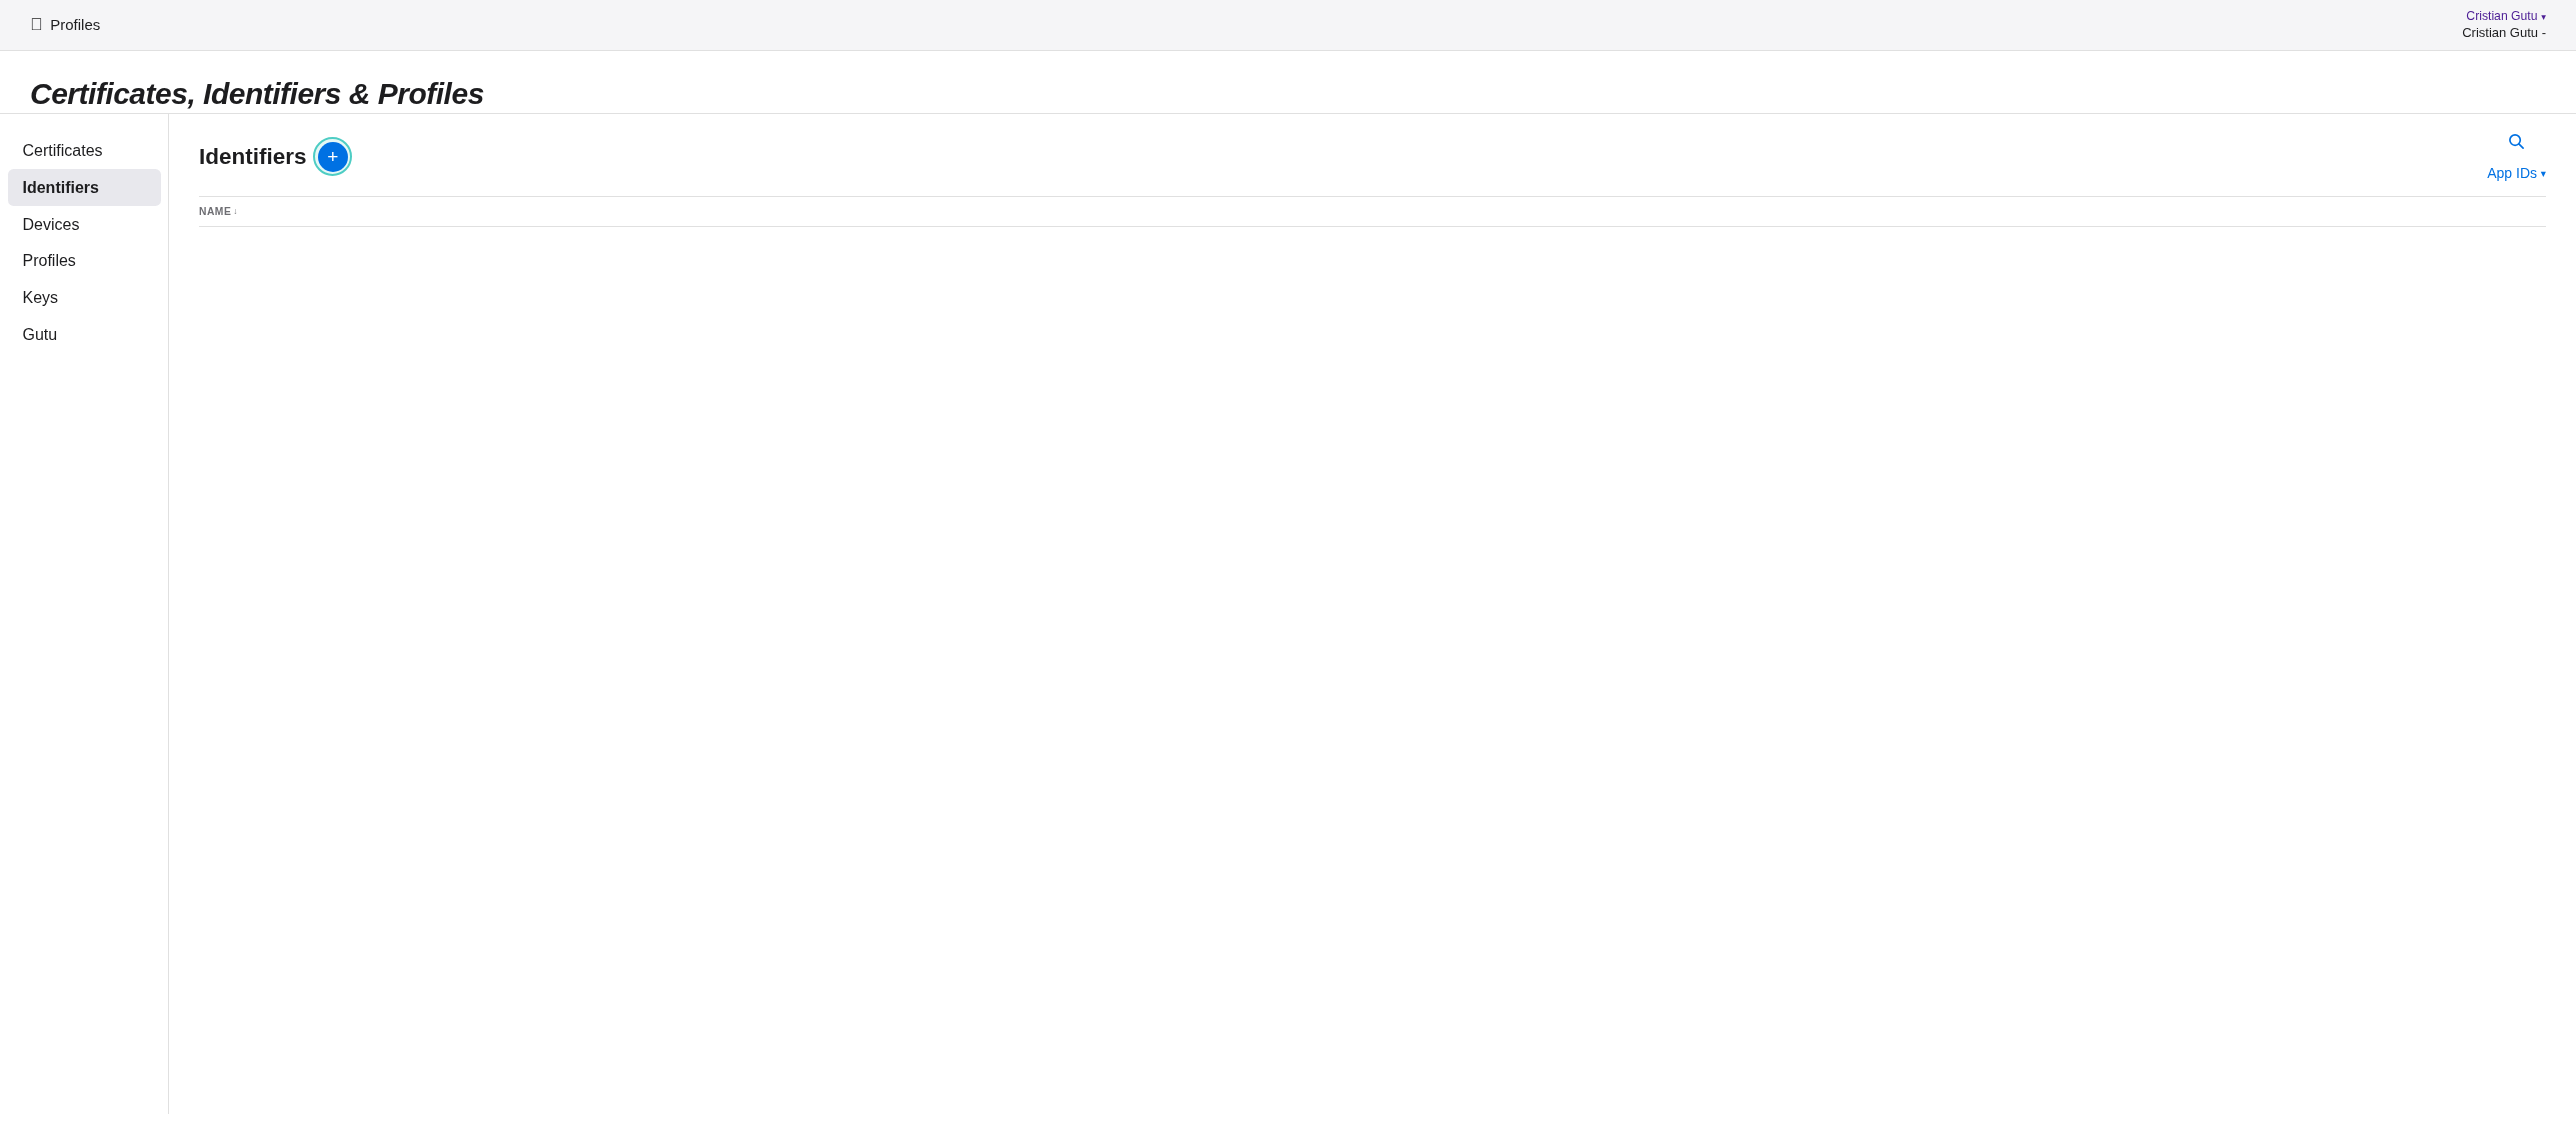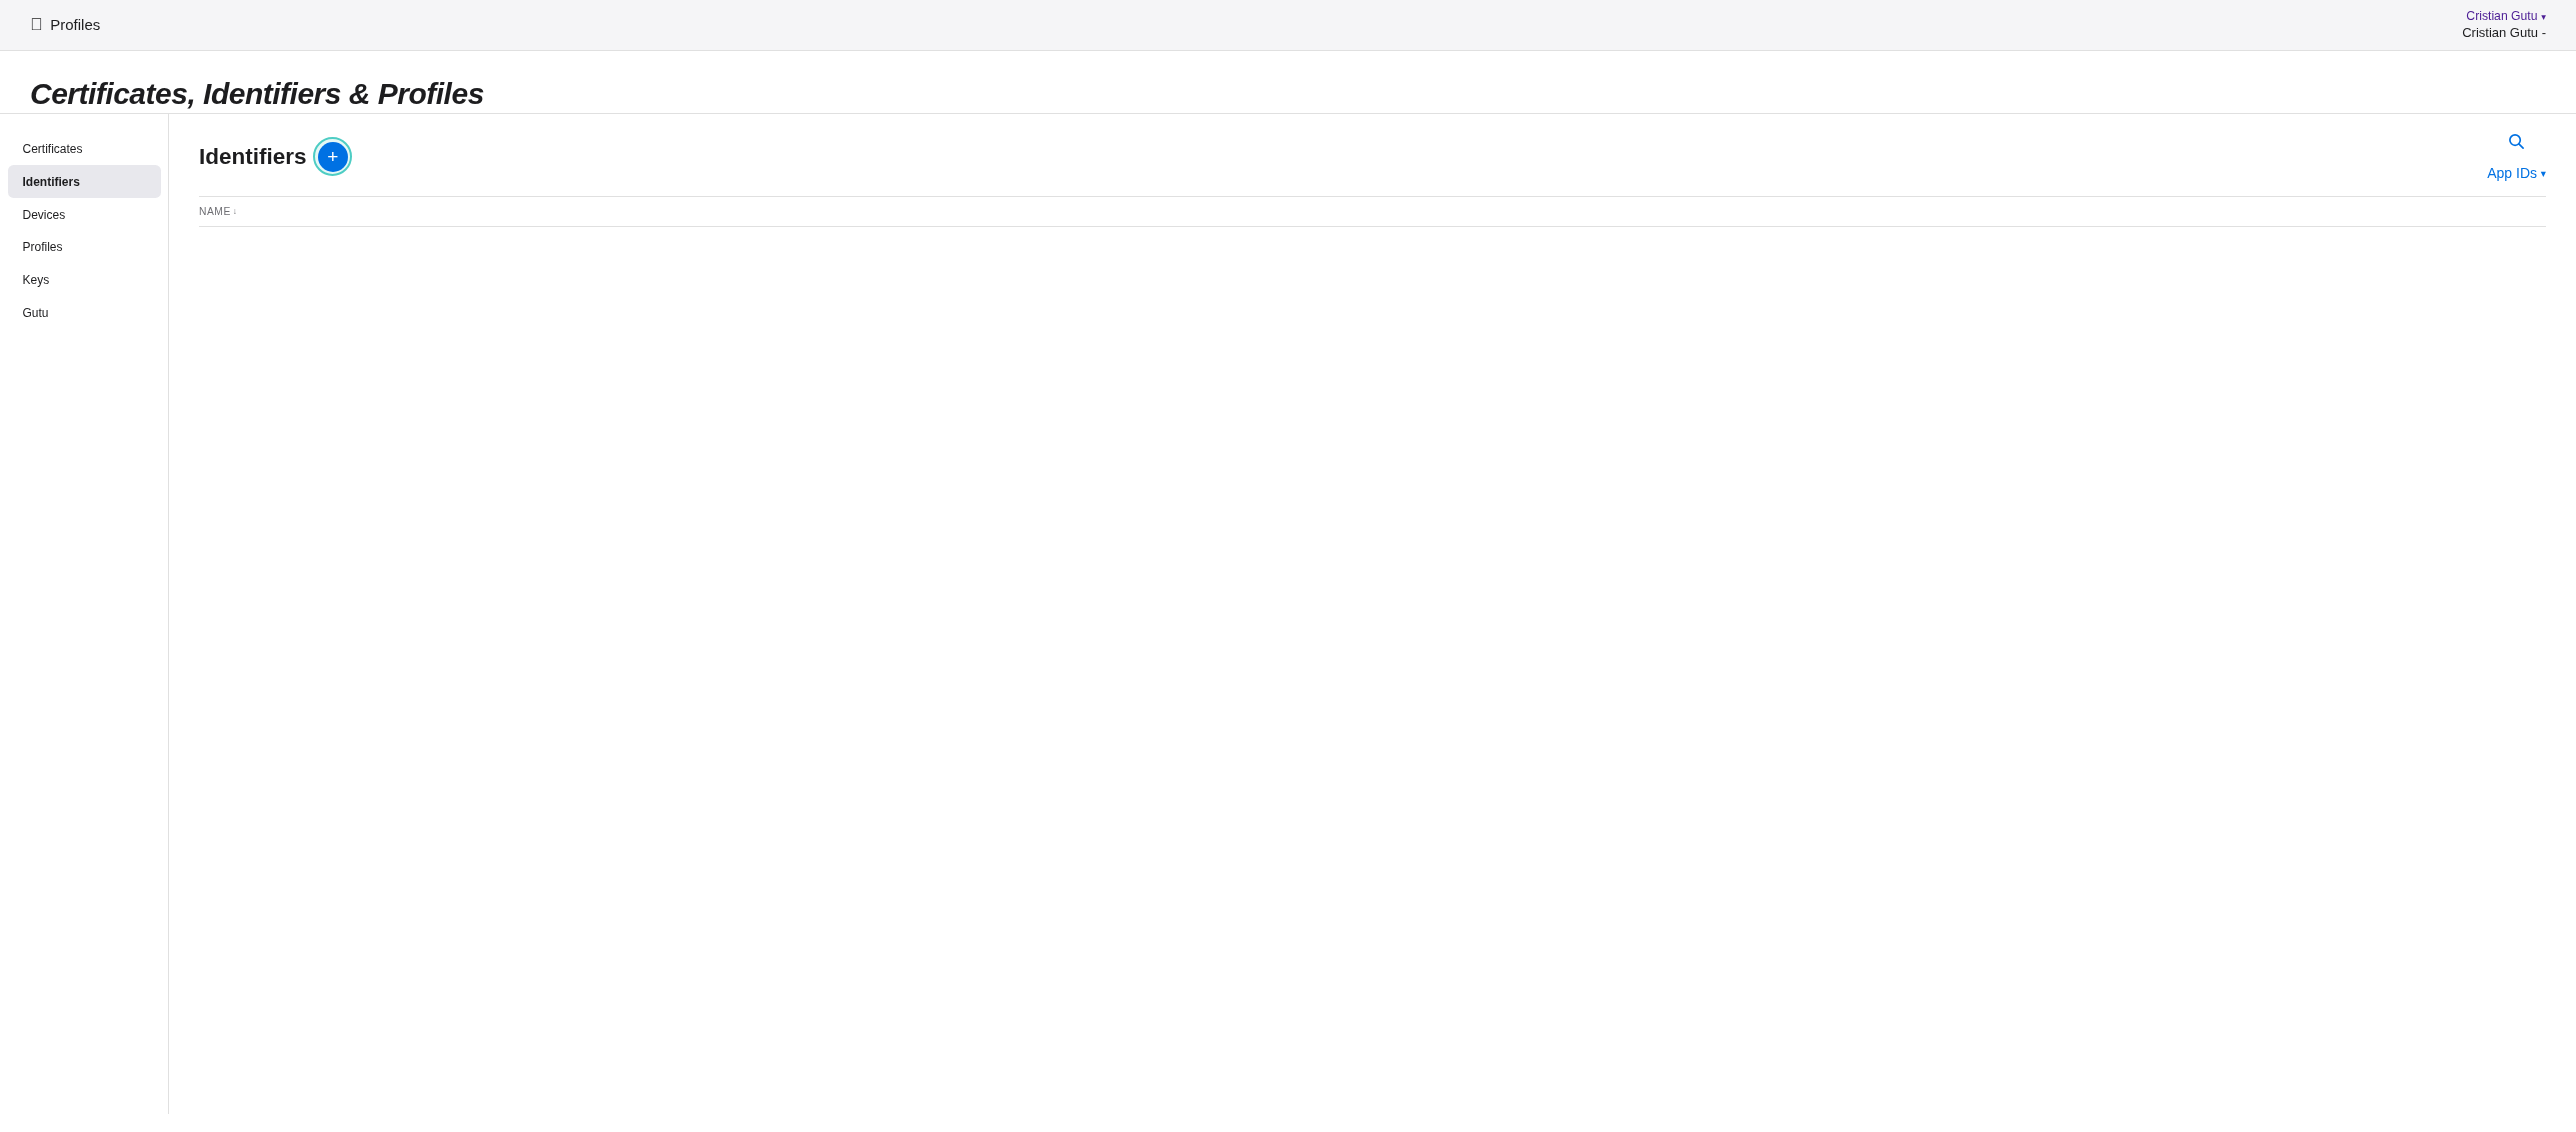--- a/index.html
+++ b/index.html
@@ -91,21 +91,21 @@
     .sidebar {
       width: 169px;
       padding: 19px 0;
       border-right: 0.9px solid #e0e0e0;
       flex-shrink: 0;
     }
 
     .sidebar-item {
       display: block;
       padding: 9.4px 22.5px;
-      font-size: 12px;
+      font-size: 16px;
       color: #1d1d1f;
       cursor: pointer;
       text-decoration: none;
       border-radius: 0;
     }
 
     .sidebar-item.active {
       background-color: #e8e8ed;
       font-weight: 600;
       border-radius: 5.6px;
@@ -213,21 +213,21 @@
 
     .table-header {
       display: grid;
       grid-template-columns: 1fr 1fr;
       padding: 9.4px 0;
       border-bottom: 0.9px solid #e0e0e0;
     }
 
     .table-col-header {
       font-size: 10.3px;
-      font-weight: 400;
+      font-weight: 700;
       color: #6e6e73;
       letter-spacing: 0.5px;
       text-transform: uppercase;
       display: flex;
       gap: 2px;
     }
 
     .table-col-header .sort-arrow {
       font-size: 8.5px;
     }

